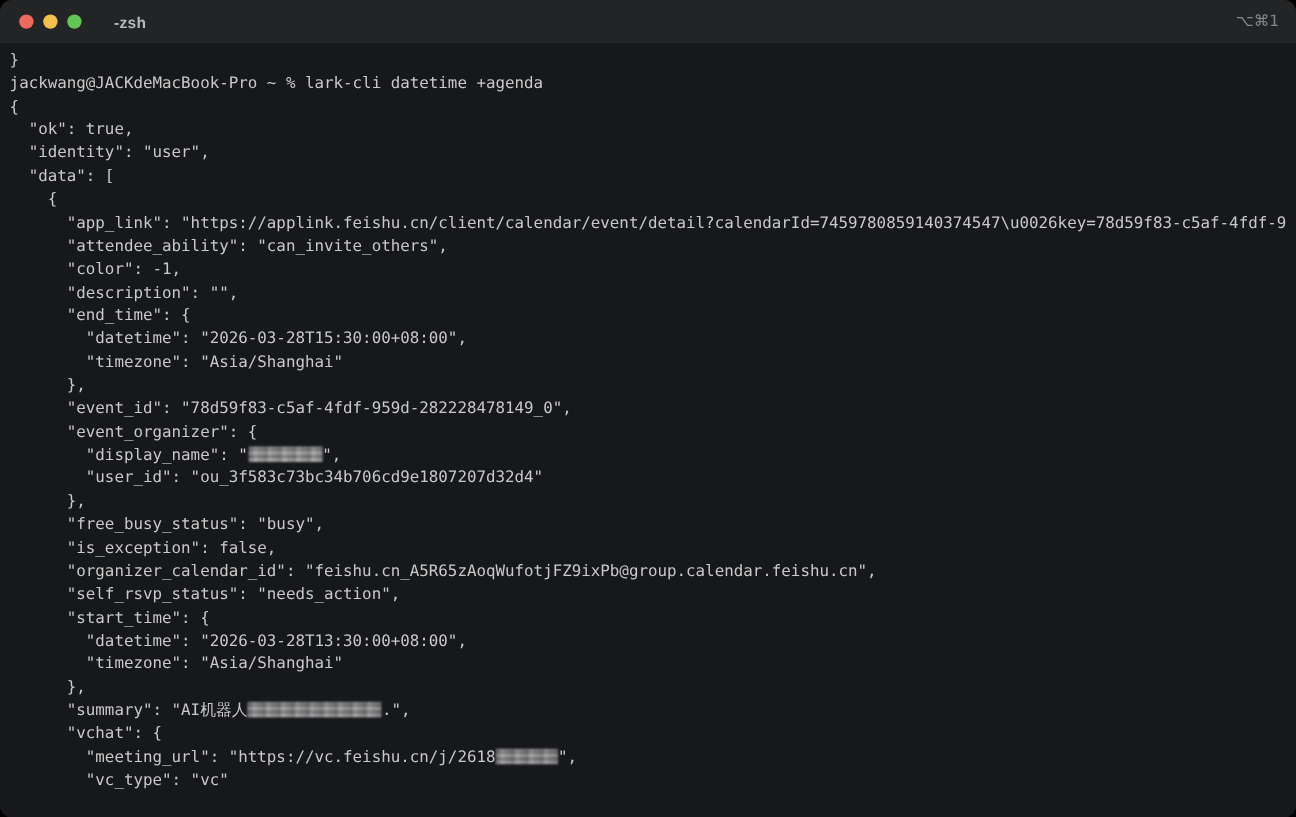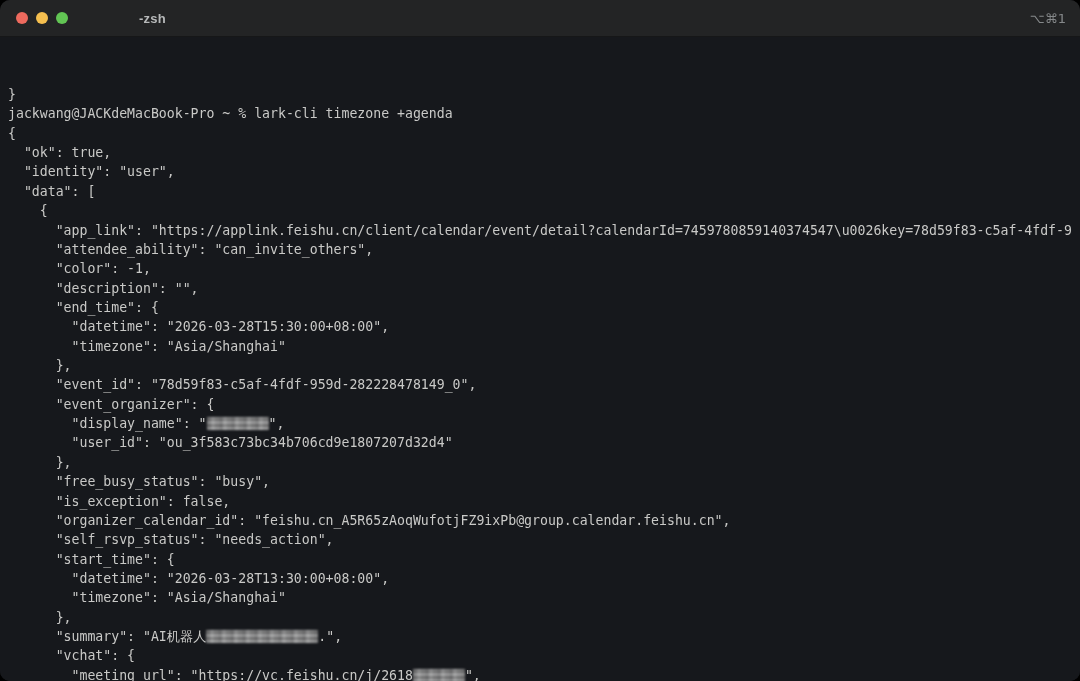--- a/index.html
+++ b/index.html
@@ -5,21 +5,21 @@
   :root{
     --titlebar-bg:#232425;
     --terminal-bg:#16181c;
     --text:#c9c9c7;
     --title-text:#b7b9ba;
     --shortcut-text:#85888a;
     --light-close:#ed6a5e;
     --light-minimize:#f5bf4f;
     --light-zoom:#62c554;
   }
-  *{margin:0;padding:0;box-sizing:border-box;gap:44px;}
+  *{margin:0;padding:0;box-sizing:border-box;}
   html,body{width:1080px;height:681px;background:#000;overflow:hidden;}
   .window{
     width:1080px;height:681px;
     border-radius:10px;overflow:hidden;
     background:var(--terminal-bg);
     display:flex;flex-direction:column;
   }
   .titlebar{
     height:37px;flex:0 0 37px;
     background:var(--titlebar-bg);
@@ -77,21 +77,21 @@
     <div class="traffic-lights">
       <span class="light red"></span>
       <span class="light yellow"></span>
       <span class="light green"></span>
     </div>
     <div class="title">-zsh</div>
     <div class="shortcut">⌥⌘1</div>
   </div>
   <div class="content" id="term">
       <div class="line">}</div>
-      <div class="line">jackwang@JACKdeMacBook-Pro ~ % lark-cli timezone +agenda</div>
+      <div class="line">jackwang@JACKdeMacBook-Pro ~ % lark-cli datetime +agenda</div>
       <div class="line">{</div>
       <div class="line">  "ok": true,</div>
       <div class="line">  "identity": "user",</div>
       <div class="line">  "data": [</div>
       <div class="line">    {</div>
       <div class="line">      "app_link": "https://applink.feishu.cn/client/calendar/event/detail?calendarId=7459780859140374547\u0026key=78d59f83-c5af-4fdf-9</div>
       <div class="line">      "attendee_ability": "can_invite_others",</div>
       <div class="line">      "color": -1,</div>
       <div class="line">      "description": "",</div>
       <div class="line">      "end_time": {</div>

